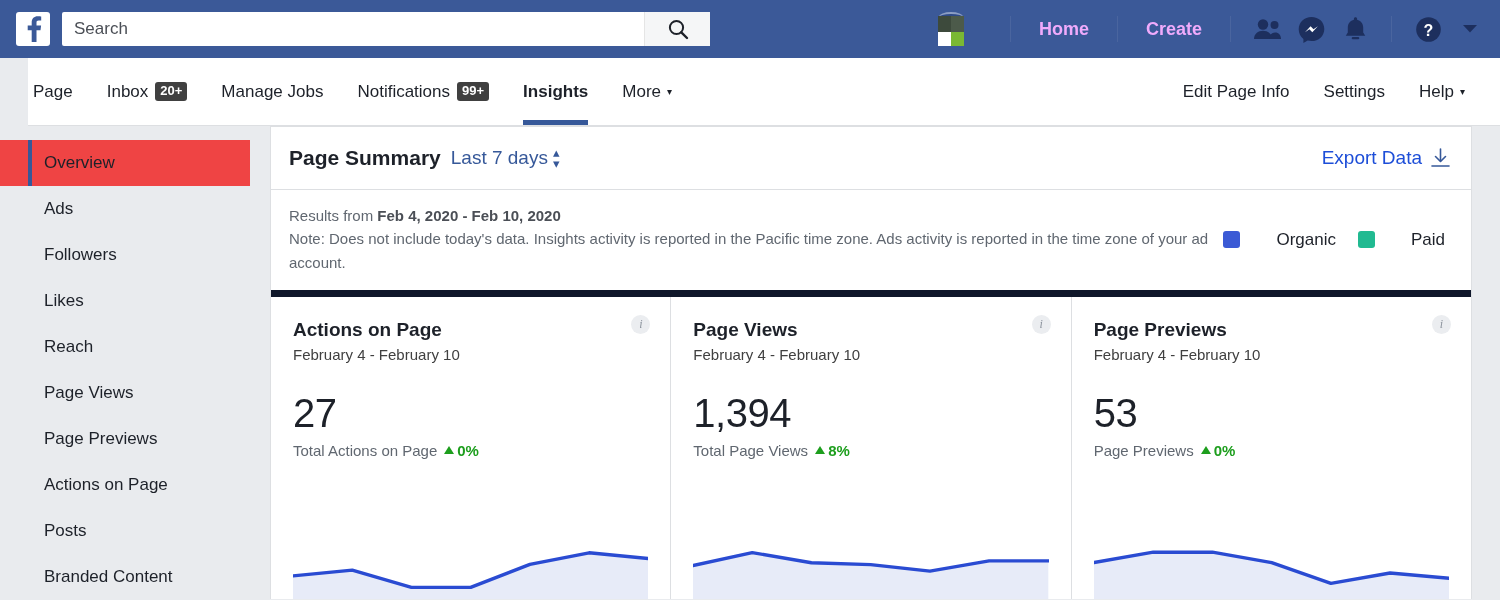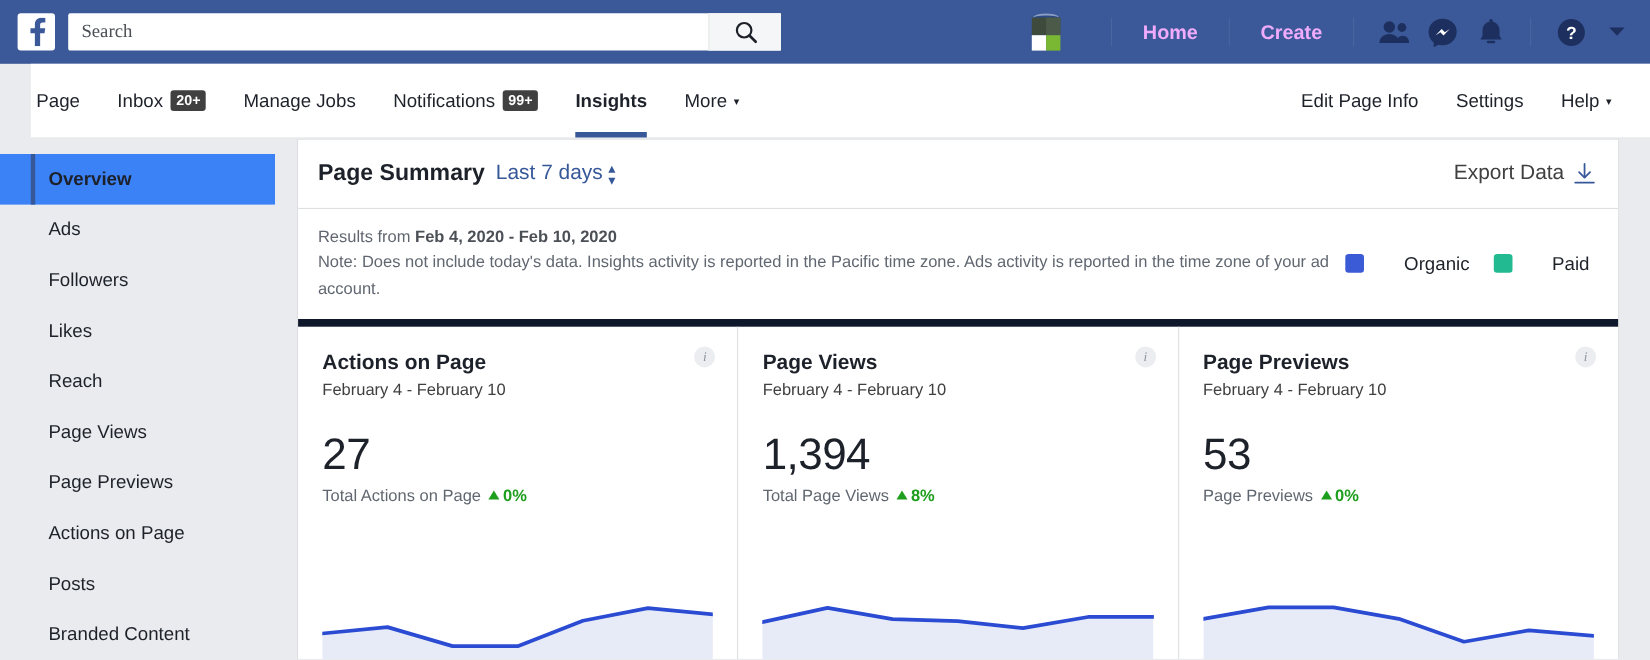--- a/index.html
+++ b/index.html
@@ -32,21 +32,21 @@
     margin-left: 12px;
     width: 648px; height: 34px;
     background: #ffffff;
     border-radius: 2px;
     display: flex; align-items: center;
     position: relative;
     flex: none;
   }
   .search-input {
     border: none; outline: none;
-    font-family: Liberation Serif, serif;
+    font-family: Liberation Sans, sans-serif;
     font-size: 17px;
     color: #1d2129;
     background: transparent;
     padding: 0 12px;
     flex: 1; height: 100%;
   }
   .search-input::placeholder { color: #4b4f56; opacity: 1; }
   .search-btn {
     width: 66px; height: 100%;
     background: #f5f6f7;
@@ -191,22 +191,22 @@
     height: 46px;
     display: flex; align-items: center;
     padding-left: 44px;
     margin-right: 20px;
     font-size: 17px;
     color: #1d2129;
     cursor: pointer;
     position: relative;
   }
   .side-item.active {
-    background: #3b82f6;
-    font-weight: bold;
+    background: #ef4444;
+    font-weight: normal;
   }
   .side-item.active::before {
     content: "";
     position: absolute;
     left: 28px; top: 0; bottom: 0;
     width: 4px;
     background: #365899;
   }
 
   
@@ -242,21 +242,21 @@
   .range-select .arrows {
     margin-left: 5px;
     font-size: 13px;
     line-height: 0.85;
     display: flex; flex-direction: column;
   }
   .export-link {
     position: absolute;
     right: 20px;
     display: flex; align-items: center;
-    color: #404040;
+    color: #1d4ed8;
     font-size: 19px;
     cursor: pointer;
   }
   .export-link svg { margin-left: 8px; }
 
   .note-row {
     padding: 14px 30px 16px 18px;
     border-bottom: 7px solid #0f172a;
     display: flex;
     position: relative;

